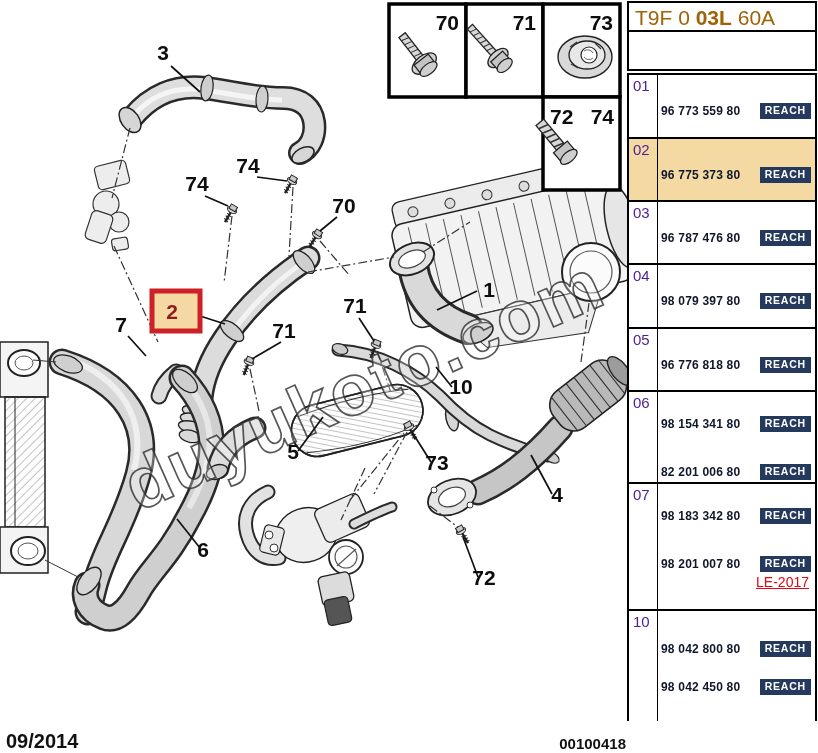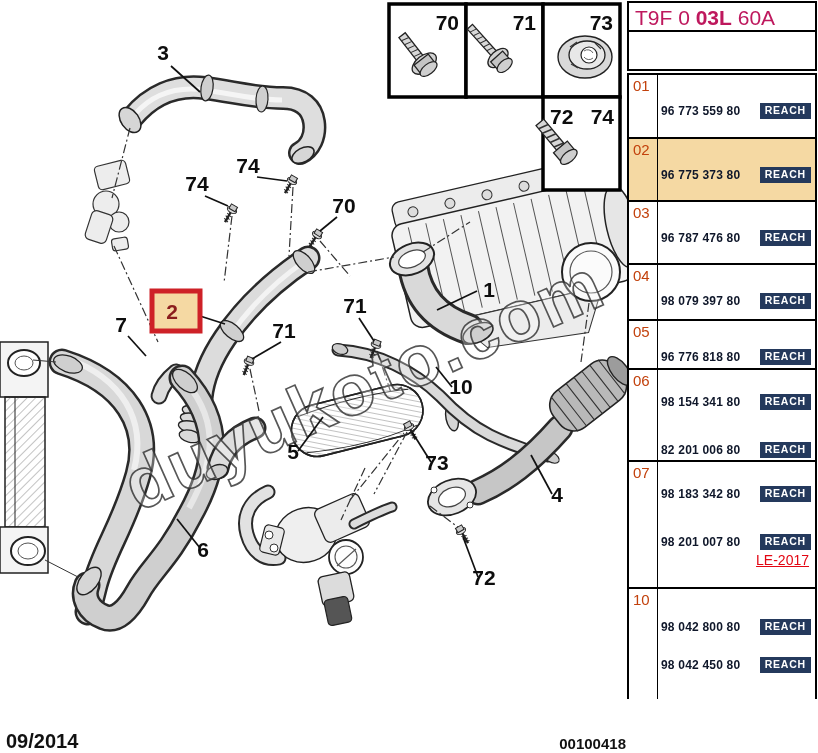--- a/index.html
+++ b/index.html
@@ -3,33 +3,33 @@
 <meta charset="utf-8">
 <style>
   * { margin:0; padding:0; box-sizing:border-box; }
   html,body { width:818px; height:753px; background:#fff; overflow:hidden;
               font-family:"Liberation Sans", sans-serif; }
   #stage { position:relative; width:818px; height:753px; background:#fff; }
 
   
   .title-box { position:absolute; left:627px; top:1px; width:190px; height:31px;
                border:2px solid #000; background:#fff;
-               font-size:21px; color:#be185d; padding:3px 0 0 6px; white-space:nowrap; }
+               font-size:21px; color:#a16207; padding:3px 0 0 6px; white-space:nowrap; }
   .title-box .b { font-weight:bold; }
   .empty-box { position:absolute; left:627px; top:32px; width:190px; height:39px;
                border:2px solid #000; border-top:none; background:#fff; }
 
   .parts-table { position:absolute; left:627px; top:73px; width:190px;
                  border:2.5px solid #000; border-bottom:none; background:#fff; }
   .prow { position:relative; border-bottom:2.5px solid #000; background:#fff; }
   .prow:last-child { border-bottom:none; }
   .prow.hl { background:var(--highlight,#F5D9A3);padding-left:16px; }
   .numcol { position:absolute; left:0; top:0; bottom:0; width:29px;
             border-right:1.2px solid #000; }
-  .rownum { position:absolute; left:4px; top:2px; font-size:15px; color:#c2410c; }
+  .rownum { position:absolute; left:4px; top:2px; font-size:15px; color:#4c1d95; }
   .pline { position:absolute; left:32px; right:4px; height:20px;
            display:flex; justify-content:space-between; align-items:center; }
   .pn { font-weight:bold; font-size:12px; color:#0f172a; white-space:nowrap; letter-spacing:0.2px; }
   .reach { background:var(--reach_bg,#243B5C); color:#fff; font-weight:bold;
            font-size:10.5px; letter-spacing:0.8px; padding:2px 5px 3px 5px;
            line-height:1; display:inline-block; }
   .lenote { position:absolute; right:6px; font-weight:normal; font-size:14px;
             color:var(--le_red,#E30613); text-decoration:underline; white-space:nowrap;margin-top:42px; }
 
   
@@ -338,30 +338,30 @@
 
   <div class="prow" style="height:63px">
     <div class="numcol"></div>
     <div class="rownum">03</div>
     <div class="pline" style="top:26px">
       <span class="pn">96 787 476 80</span>
       <span class="reach">REACH</span>
     </div>
   </div>
 
-  <div class="prow" style="height:56px">
+  <div class="prow" style="height:64px">
     <div class="numcol"></div>
     <div class="rownum">04</div>
     <div class="pline" style="top:26px">
       <span class="pn">98 079 397 80</span>
       <span class="reach">REACH</span>
     </div>
   </div>
 
-  <div class="prow" style="height:49px">
+  <div class="prow" style="height:63px">
     <div class="numcol"></div>
     <div class="rownum">05</div>
     <div class="pline" style="top:26px">
       <span class="pn">96 776 818 80</span>
       <span class="reach">REACH</span>
     </div>
   </div>
 
   <div class="prow" style="height:92px">
     <div class="numcol"></div>

